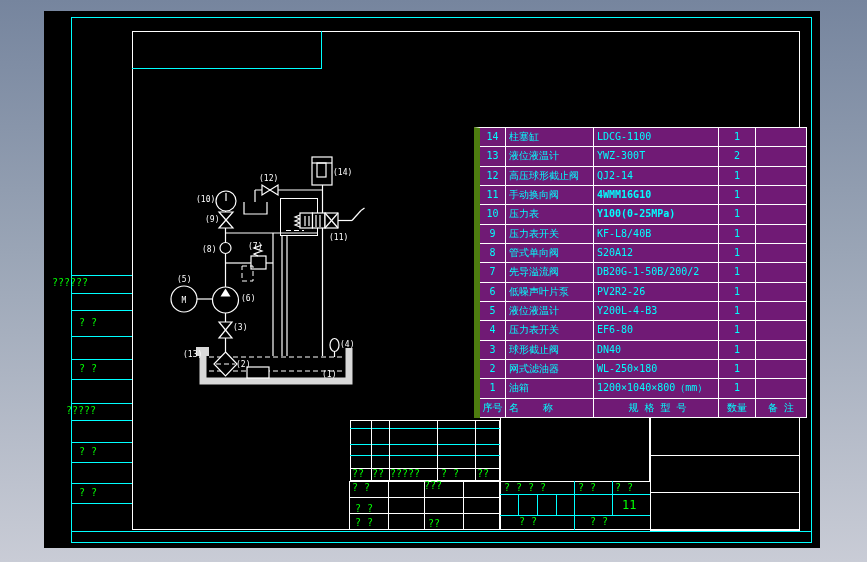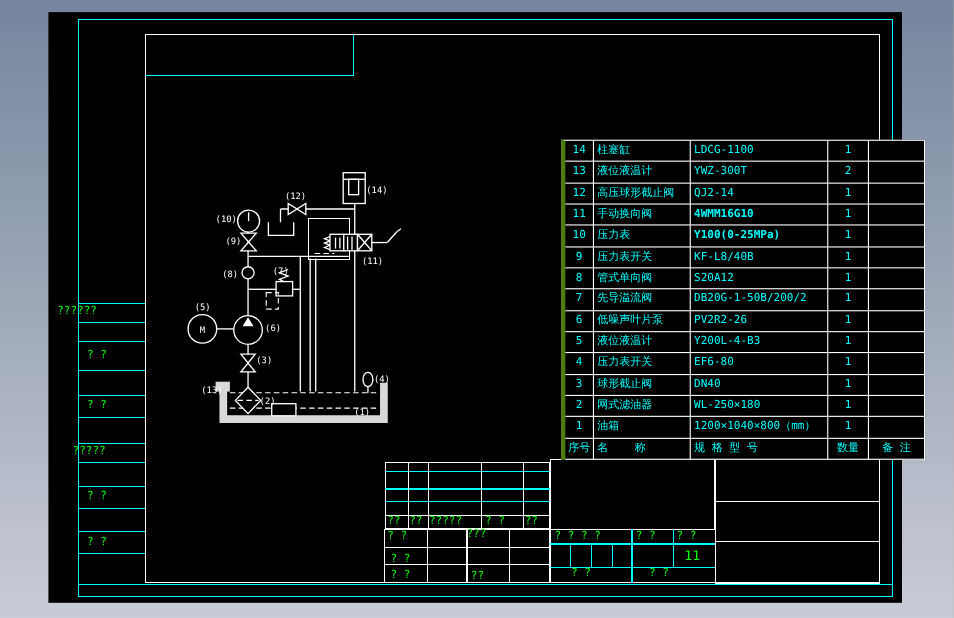--- a/index.html
+++ b/index.html
@@ -16,23 +16,22 @@
   .pipe{stroke:#ffffff;stroke-width:1.2;fill:none;}
   .sym{stroke:#ffffff;stroke-width:1.2;fill:#000000;}
   .dash{stroke:#ffffff;stroke-width:1;fill:none;stroke-dasharray:5 3;}
   .lb{font:8px "DejaVu Sans Mono",monospace;fill:#ffffff;}
   .g{position:absolute;color:#00ff00;font:10px "DejaVu Sans Mono",monospace;white-space:pre;line-height:1;}
   .g.big{font-size:12px;}
   
   #parts{
     left:474px;top:127px;display:grid;
     grid-template-columns:26px 88px 125px 37px 51px;
-    border-top:1px solid #fff;border-left:4px solid #4d7c0f;
-    background:#000000;
-    margin-left:36px;
+    border-top:1px solid #fff;border-left:6px solid #4d7c0f;
+    background:#701a75;
   }
   #parts .c{
     box-sizing:border-box;height:19.35px;
     border-right:1px solid #fff;border-bottom:1px solid #fff;
     color:#00ffff;font:10px "DejaVu Sans Mono",monospace;
     line-height:18px;overflow:hidden;white-space:pre;
   }
   #parts .num{text-align:center;}
   #parts .nm,#parts .sp{padding-left:3px;}
   #parts .b{font-weight:bold;}
@@ -320,21 +319,21 @@
   <div class="row">
     <div class="c num">1</div>
     <div class="c nm">油箱</div>
     <div class="c sp">1200×1040×800（mm）</div>
     <div class="c num">1</div>
     <div class="c"></div>
   </div>
   <div class="row">
     <div class="c num">序号</div>
     <div class="c nm">名    称</div>
-    <div class="c sp" style="">规 格 型 号</div>
+    <div class="c sp" style="text-align:center">规 格 型 号</div>
     <div class="c num">数量</div>
     <div class="c num">备 注</div>
   </div>
 </div>
 
 <div class="g" style="left:52px;top:278px">??????</div>
 <div class="g" style="left:79px;top:318px">? ?</div>
 <div class="g" style="left:79px;top:364px">? ?</div>
 <div class="g" style="left:66px;top:406px">?????</div>
 <div class="g" style="left:79px;top:447px">? ?</div>

